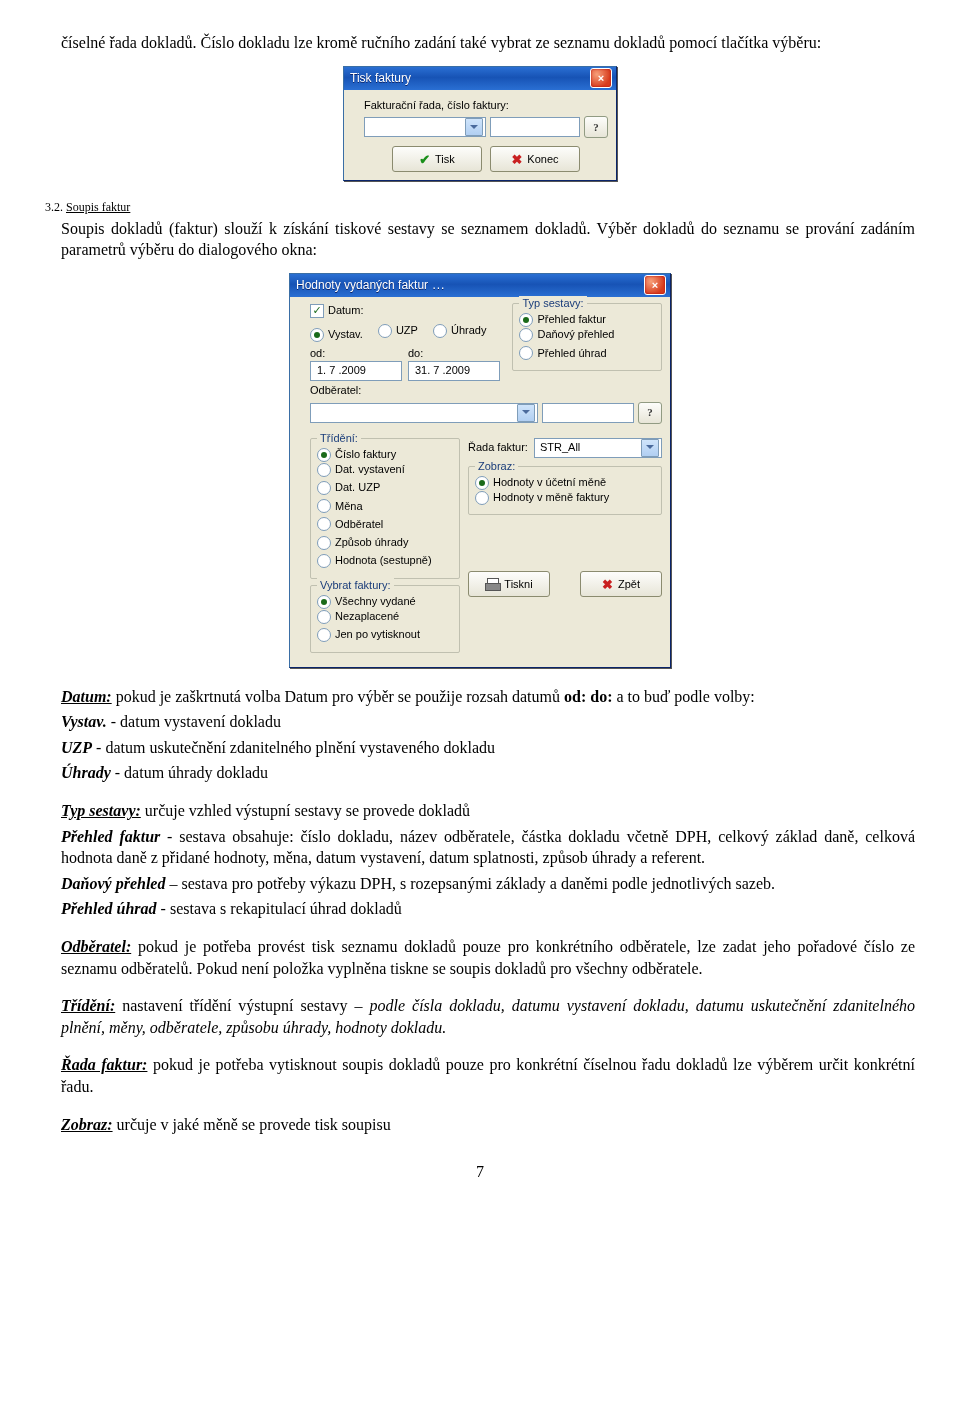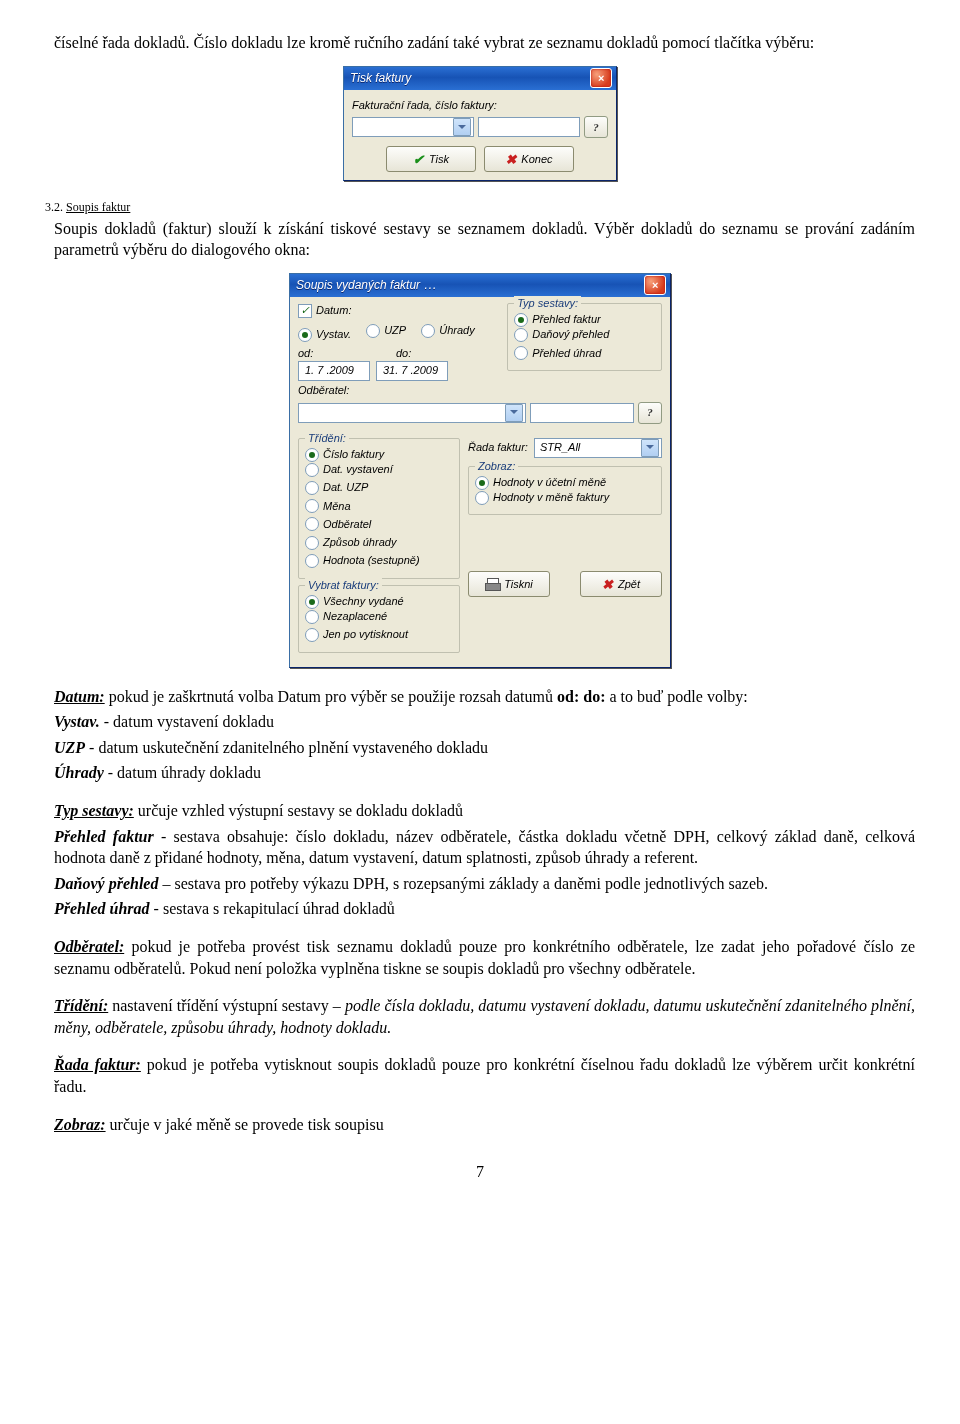--- a/index.html
+++ b/index.html
@@ -6,40 +6,39 @@
     font-family: "Times New Roman", Times, serif;
     font-size: 16px;
     line-height: 1.35;
     margin: 0;
     padding: 32px 45px;
     background: #fff;
     color: #000;
     width: 960px;
     box-sizing: border-box;
   }
-  p { margin: 0 0 4px 9px; text-align: justify; }
+  p { margin: 0 0 4px 16px; text-align: justify; }
   .u { text-decoration: underline; }
   .b { font-weight: bold; }
   .i { font-style: italic; }
   .sec-title { font-size: 12px; margin: 18px 0 2px 0; }
   .sec-no { font-weight: normal; }
   .sec-name { text-decoration: underline; }
   .center-img { display: block; margin: 12px auto 18px auto; }
 
   
   .dlg {
     font-family: Tahoma, sans-serif;
     font-size: 11px;
     color: #000;
     background: #ece9d8;
     border: 1px solid #0a246a;
     border-left-color: #3a6ea5;
     border-top-color: #3a6ea5;
     box-shadow: 1px 1px 0 #555;
-    font-style: italic;
   }
   .dlg1 { width: 272px; }
   .titlebar {
     background: linear-gradient(to bottom, #2a6fd3 0%, #1753b5 45%, #2a6fd3 100%);
     color: #fff;
     height: 23px;
     display: flex;
     align-items: center;
     padding: 0 4px 0 6px;
     font-size: 12px;
@@ -47,21 +46,21 @@
   .titlebar .title { flex: 1; text-shadow: 0 1px 0 #0a246a; }
   .closebtn {
     width: 20px; height: 18px;
     background: radial-gradient(circle at 30% 30%, #f7a07a, #d73c1e 70%);
     border: 1px solid #fff;
     border-radius: 3px;
     display: flex; align-items: center; justify-content: center;
     color: #fff; font-weight: bold; font-size: 11px;
     box-shadow: inset 0 0 2px #a00;
   }
-  .dlg-body { padding: 6px 8px 8px 8px; }
+  .dlg-body { padding: 6px 8px 8px 20px; }
   .lbl { margin: 2px 0 4px 0; color: #000; }
   .comborow { display: flex; gap: 4px; align-items: center; margin-bottom: 8px; }
   .combo, .txt {
     background: #fff; border: 1px solid #7f9db9; height: 20px;
     box-sizing: border-box; display: flex; align-items: center;
     padding: 0 2px;
   }
   .combo { width: 122px; }
   .combo-arrow {
     margin-left: auto;
@@ -116,21 +115,21 @@
     margin: 6px 0;
     position: relative;
   }
   .grp-legend {
     position: absolute; top: -8px; left: 6px;
     background: #ece9d8; padding: 0 3px; color: #1a3d7a;
   }
   .flex { display: flex; }
   .col { flex:1; }
   .row { display:flex; align-items:center; gap:6px; }
-  .date { width: 72px; }
+  .date { width: 92px; }
   .sel { width: 80px; }
   .od-combo { width: 228px; }
   .pagenum { text-align: center; margin-top: 26px; font-size: 16px; }
   .para-gap { height: 12px; }
 </style>
 </head>
 <body>
 
 <p>číselné řada dokladů. Číslo dokladu lze kromě ručního zadání také vybrat ze seznamu dokladů pomocí tlačítka výběru:</p>
 
@@ -163,21 +162,21 @@
 
 <p class="sec-title">
   <span class="sec-no">3.2.</span>
   <span> </span>
   <span class="sec-name">Soupis faktur</span>
 </p>
 <p>Soupis dokladů (faktur) slouží k získání tiskové sestavy se seznamem dokladů. Výběr dokladů do seznamu se prování zadáním parametrů výběru do dialogového okna:</p>
 
 <div class="dlg dlg2 center-img">
   <div class="titlebar">
-    <span class="title"><span>Soupis vydaných faktur</span><span class="dots"></span></span>
+    <span class="title"><span>Hodnoty vydaných faktur</span><span class="dots"></span></span>
     <span class="closebtn">×</span>
   </div>
   <div class="dlg-body">
     <div class="flex">
       <div class="col" style="flex:1.3; padding-right:8px;">
         <div class="checkbox">
             <span class="chk-box on"></span>
             <span>Datum:</span>
           </div>
         <div style="height:5px"></div>
@@ -321,21 +320,21 @@
 
 <p>
   <span class="b i u">Datum:</span><span> pokud je zaškrtnutá volba Datum pro výběr se použije rozsah datumů </span><span class="b">od:</span> <span class="b">do:</span><span> a to buď podle volby:</span>
 </p>
 <p><span class="b i">Vystav.</span><span>  - datum vystavení dokladu</span></p>
 <p><span class="b i">UZP</span><span>       - datum uskutečnění zdanitelného plnění vystaveného dokladu</span></p>
 <p><span class="b i">Úhrady</span><span>  - datum úhrady dokladu</span></p>
 
 <div class="para-gap"></div>
 
-<p><span class="b i u">Typ sestavy:</span><span> určuje vzhled výstupní sestavy se dokladu dokladů</span></p>
+<p><span class="b i u">Typ sestavy:</span><span> určuje vzhled výstupní sestavy se provede dokladů</span></p>
 <p><span class="b i">Přehled faktur</span><span>  - sestava obsahuje: číslo dokladu, název odběratele, částka dokladu včetně DPH, celkový základ daně, celková hodnota daně z přidané hodnoty, měna, datum vystavení, datum splatnosti, způsob úhrady a referent.</span></p>
 <p><span class="b i">Daňový přehled</span><span> – sestava pro potřeby výkazu DPH, s rozepsanými základy a daněmi podle jednotlivých sazeb.</span></p>
 <p><span class="b i">Přehled úhrad</span><span>  - sestava s rekapitulací úhrad dokladů</span></p>
 
 <div class="para-gap"></div>
 
 <p><span class="b i u">Odběratel:</span><span> pokud je potřeba provést tisk seznamu dokladů pouze pro konkrétního odběratele, lze zadat jeho pořadové číslo ze seznamu odběratelů. Pokud není položka vyplněna tiskne se soupis dokladů pro všechny odběratele.</span></p>
 
 <div class="para-gap"></div>
 

